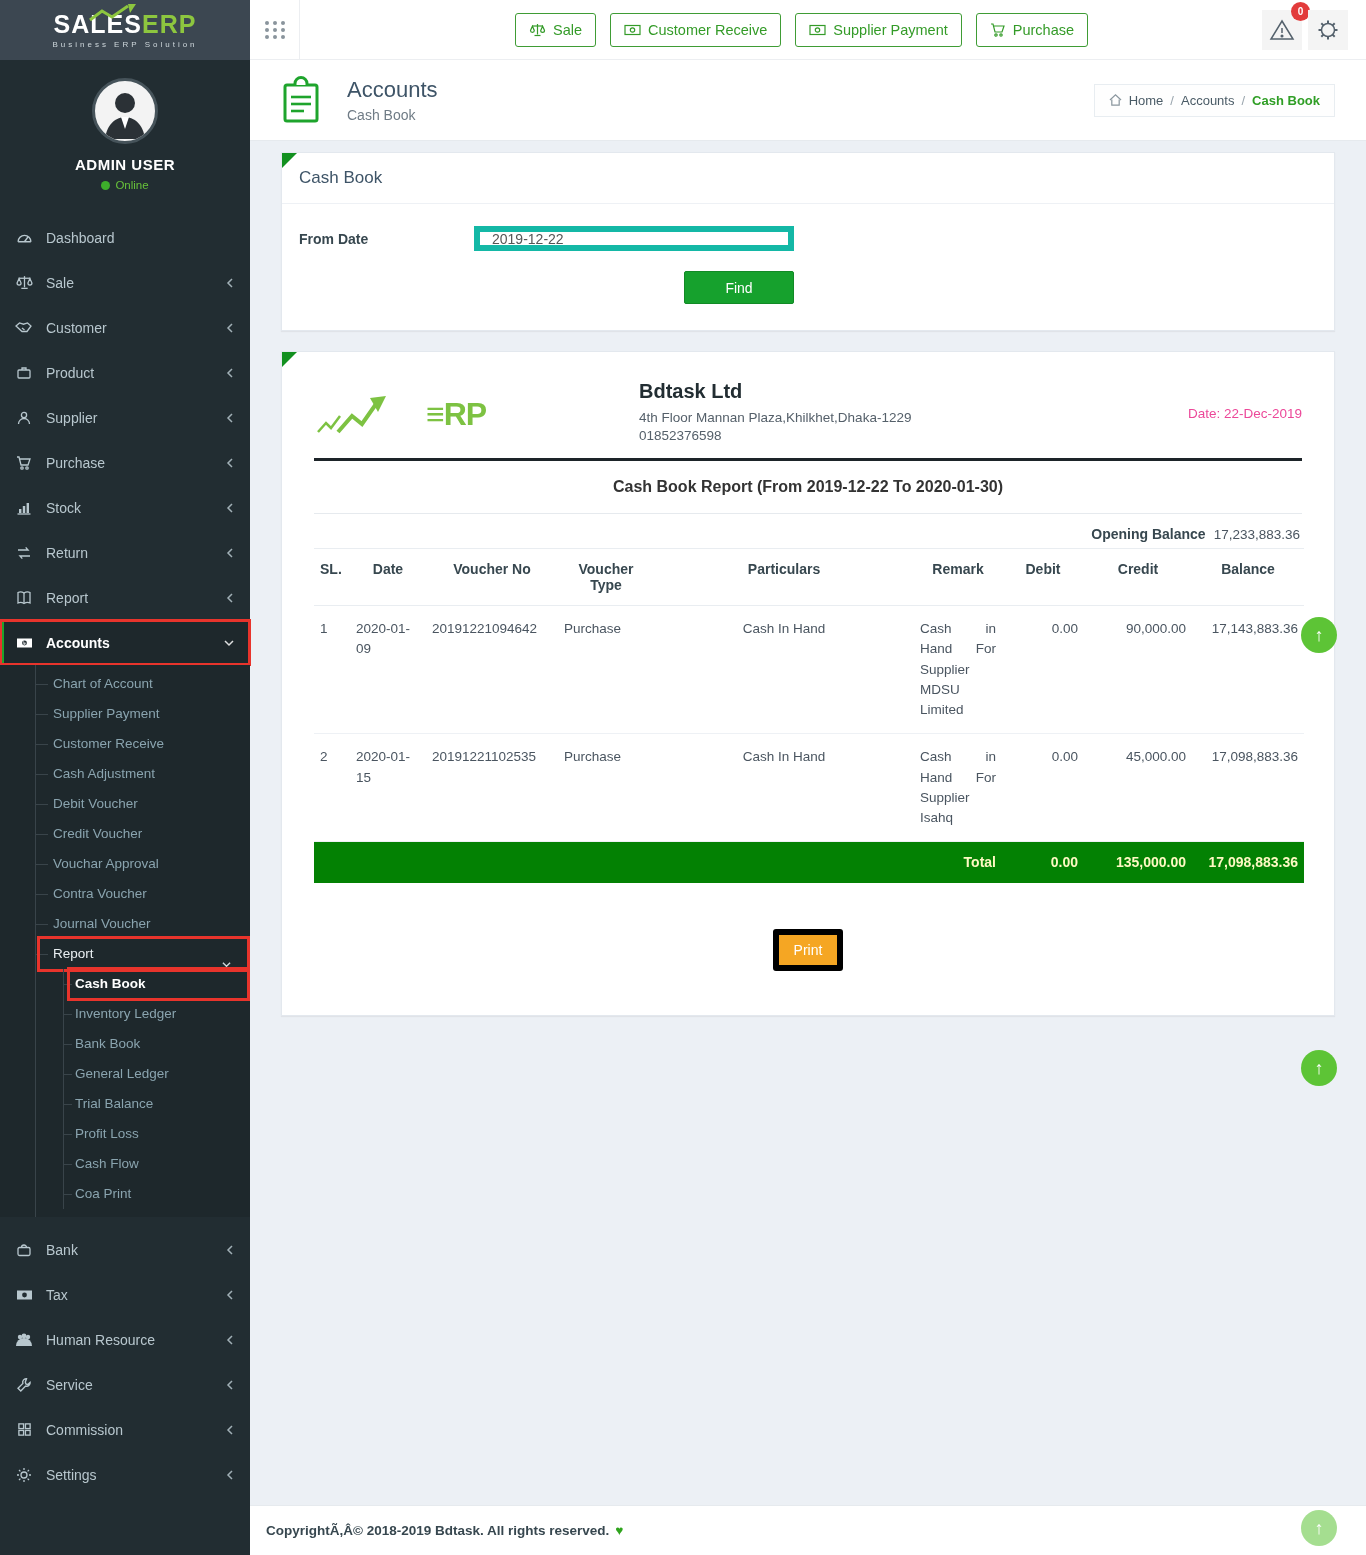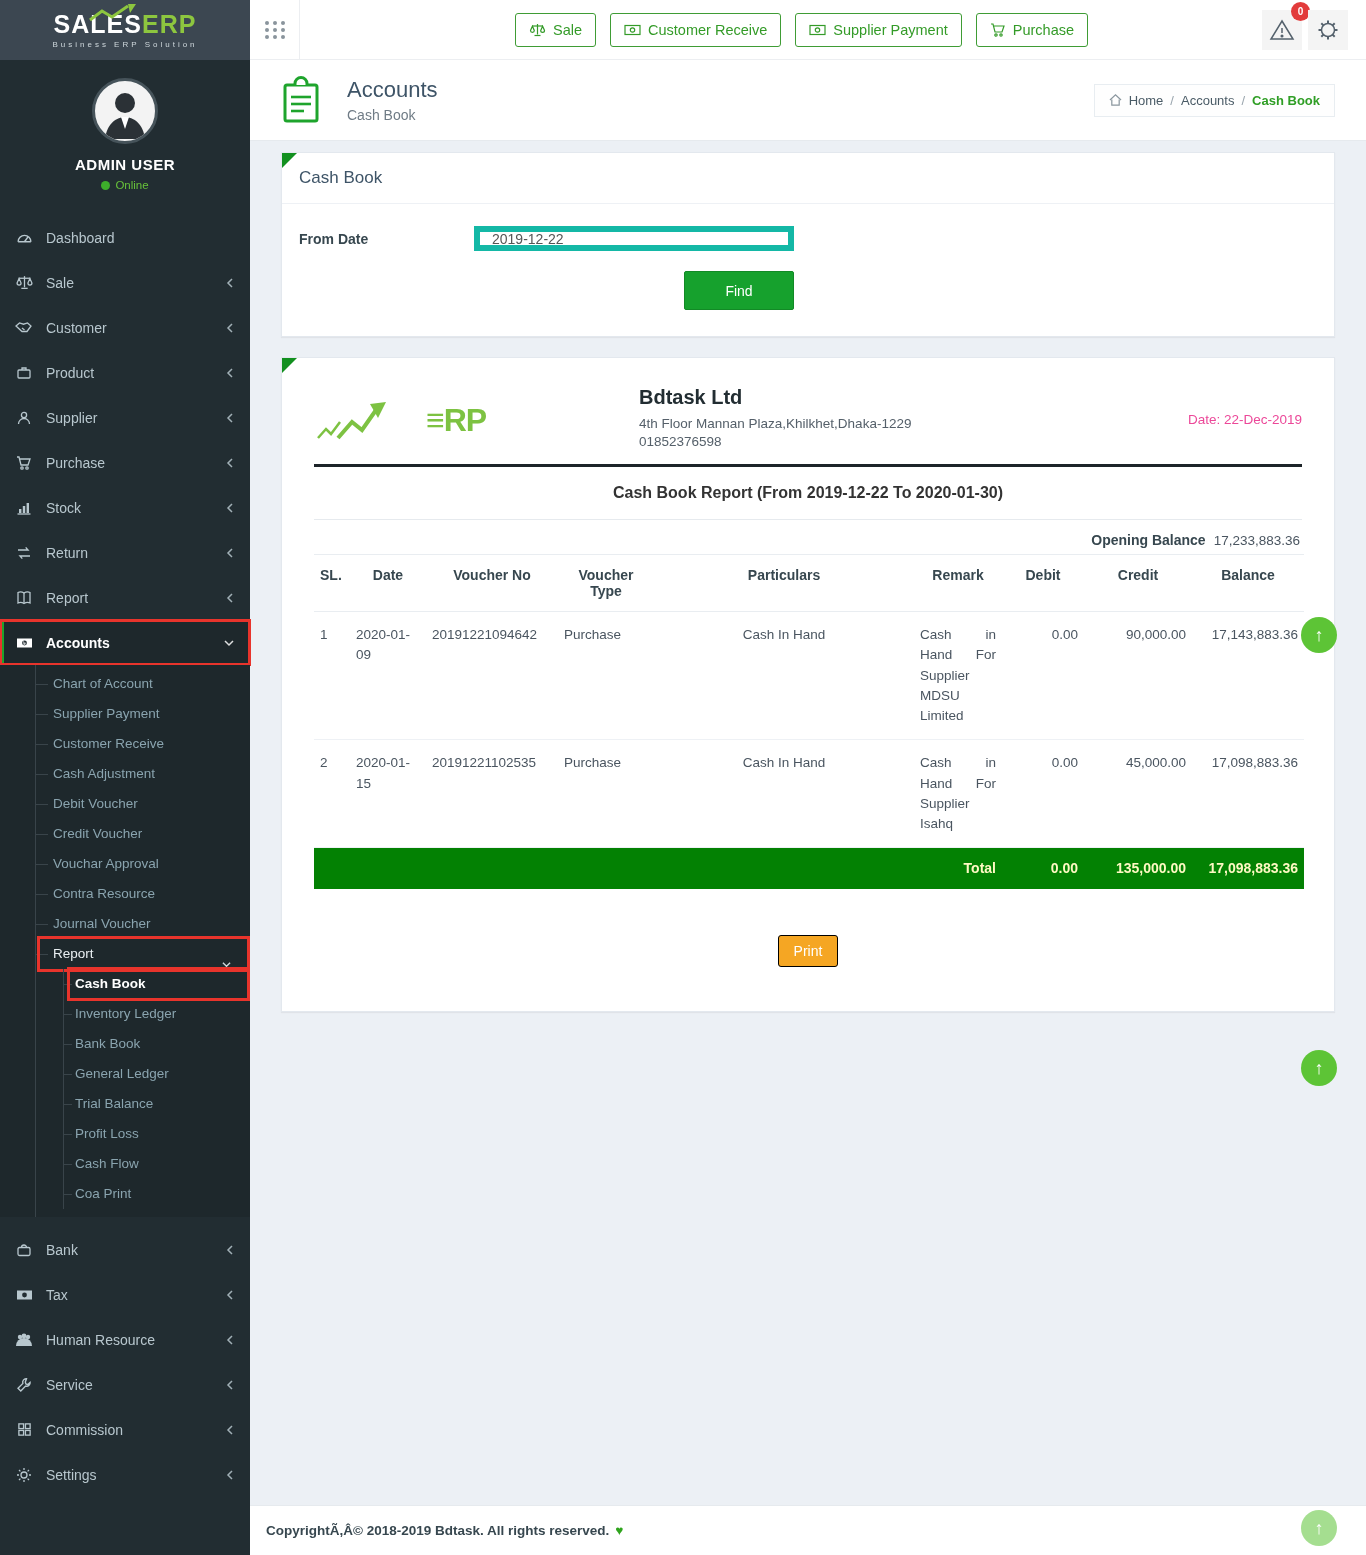--- a/index.html
+++ b/index.html
@@ -67,21 +67,21 @@
 
   .card { background:#fff; border:1px solid #e3e8ee; box-shadow:0 1px 1px rgba(0,0,0,.05); position:relative; margin-bottom:20px; }
   .card::before { content:''; position:absolute; top:0; left:0; border-top:15px solid #12901f; border-right:15px solid transparent; }
   .card-title { font-size:17px; color:#3e5467; padding:15px 17px; border-bottom:1px solid #eef1f5; }
   .card-body { padding:22px 17px 26px; }
 
   .frow { display:flex; align-items:center; margin-bottom:15px; }
   .flabel { width:175px; font-weight:bold; font-size:14px; color:#37474f; }
   .fctl { width:320px; height:25px; border:6px solid #14b8a6; padding:0 12px; font-size:14px; color:#555; font-family:inherit; }
   .find-row { width:495px; display:flex; justify-content:flex-end; margin-top:20px; }
-  .btn-find { width:110px; height:39px; background:#16a12d; border:1px solid #128a26; color:#fff; font-size:14px; border-radius:2px; cursor:pointer; font-family:inherit; }
+  .btn-find { width:110px; height:33px; background:#16a12d; border:1px solid #128a26; color:#fff; font-size:14px; border-radius:2px; cursor:pointer; font-family:inherit; }
 
   .report-body { padding:28px 32px 44px; }
   .rhead { display:flex; align-items:flex-start; }
   .rlogo { width:325px; display:flex; align-items:center; gap:16px; padding-top:8px; }
   .rlogo-text { font-size:32px; font-weight:bold; color:#7dc242; letter-spacing:-1px; }
   .rcompany h2 { font-size:20px; color:#222d32; margin-bottom:7px; }
   .rcompany p { font-size:13.5px; color:#55606a; margin:3px 0; }
   .rdate { margin-left:auto; font-size:13.5px; color:#ec4899; align-self:center; }
   .hr-black { border:none; border-top:3px solid #1d2429; margin-top:12px; }
   .hr-lite { border:none; border-top:1px solid #e6eaee; }
@@ -90,21 +90,21 @@
   .opening .ol { font-weight:bold; font-size:14px; color:#37474f; }
   .opening .ov { font-size:13.5px; color:#4a5560; }
 
   table.rpt { width:100%; border-collapse:collapse; table-layout:fixed; }
   .rpt th { font-size:14px; color:#37474f; font-weight:bold; text-align:center; padding:12px 6px; border-top:1px solid #e9edf1; border-bottom:1px solid #e9edf1; vertical-align:top; }
   .rpt th.l { text-align:left; }
   .rpt td { font-size:13.5px; color:#4a5560; padding:13px 6px; vertical-align:top; border-bottom:1px solid #eef1f5; line-height:1.5; }
   .rpt td.r { text-align:right; } .rpt td.c { text-align:center; } .rpt td.j { text-align:justify; }
   .rpt tr.total td { background:#038103; color:#fef9c3; font-weight:bold; border:none; padding:10px 6px; font-size:14px; }
 
-  .btn-print { display:block; margin:46px auto 0; background:#f5a623; border:1px solid #000000; color:#fff; font-size:14px; padding:7px 15px; border-radius:3px; cursor:pointer; font-family:inherit; }
+  .btn-print { display:block; margin:46px auto 0; background:#f5a623; border:6px solid #000000; color:#fff; font-size:14px; padding:7px 15px; border-radius:3px; cursor:pointer; font-family:inherit; }
 
   .footer { position:absolute; left:0; bottom:0; width:100%; height:50px; background:#fff; border-top:1px solid #e6eaee; display:flex; align-items:center; padding:0 16px; font-size:13.5px; font-weight:bold; color:#37474f; }
   .footer .heart { color:#2fa41d; margin-left:6px; font-weight:normal; }
 
   .fab { position:absolute; width:36px; height:36px; border-radius:50%; background:#5dc436; color:#fff; display:flex; align-items:center; justify-content:center; font-size:18px; right:29px; z-index:6; cursor:pointer; }
   .fab.f1 { top:617px; } .fab.f2 { top:1050px; } .fab.f3 { top:1510px; opacity:.55; }
 
   svg.ic { display:block; }
 </style>
 </head>
@@ -298,21 +298,21 @@
         <div class="tv-item">
             <span>Debit Voucher</span>
           </div>
         <div class="tv-item">
             <span>Credit Voucher</span>
           </div>
         <div class="tv-item">
             <span>Vouchar Approval</span>
           </div>
         <div class="tv-item">
-            <span>Contra Resource</span>
+            <span>Contra Voucher</span>
           </div>
         <div class="tv-item">
             <span>Journal Voucher</span>
           </div>
         <div class="tv-item annot-sub" style="color:#eaeff2;">
           <span>Report</span>
           <span class="chev">
               <svg class="ic" width="11" height="9" viewBox="0 0 12 10" fill="none" stroke="#cfd8dc" stroke-width="1.5">
                 <polyline points="2,3 6,7 10,3"></polyline>
               </svg>

